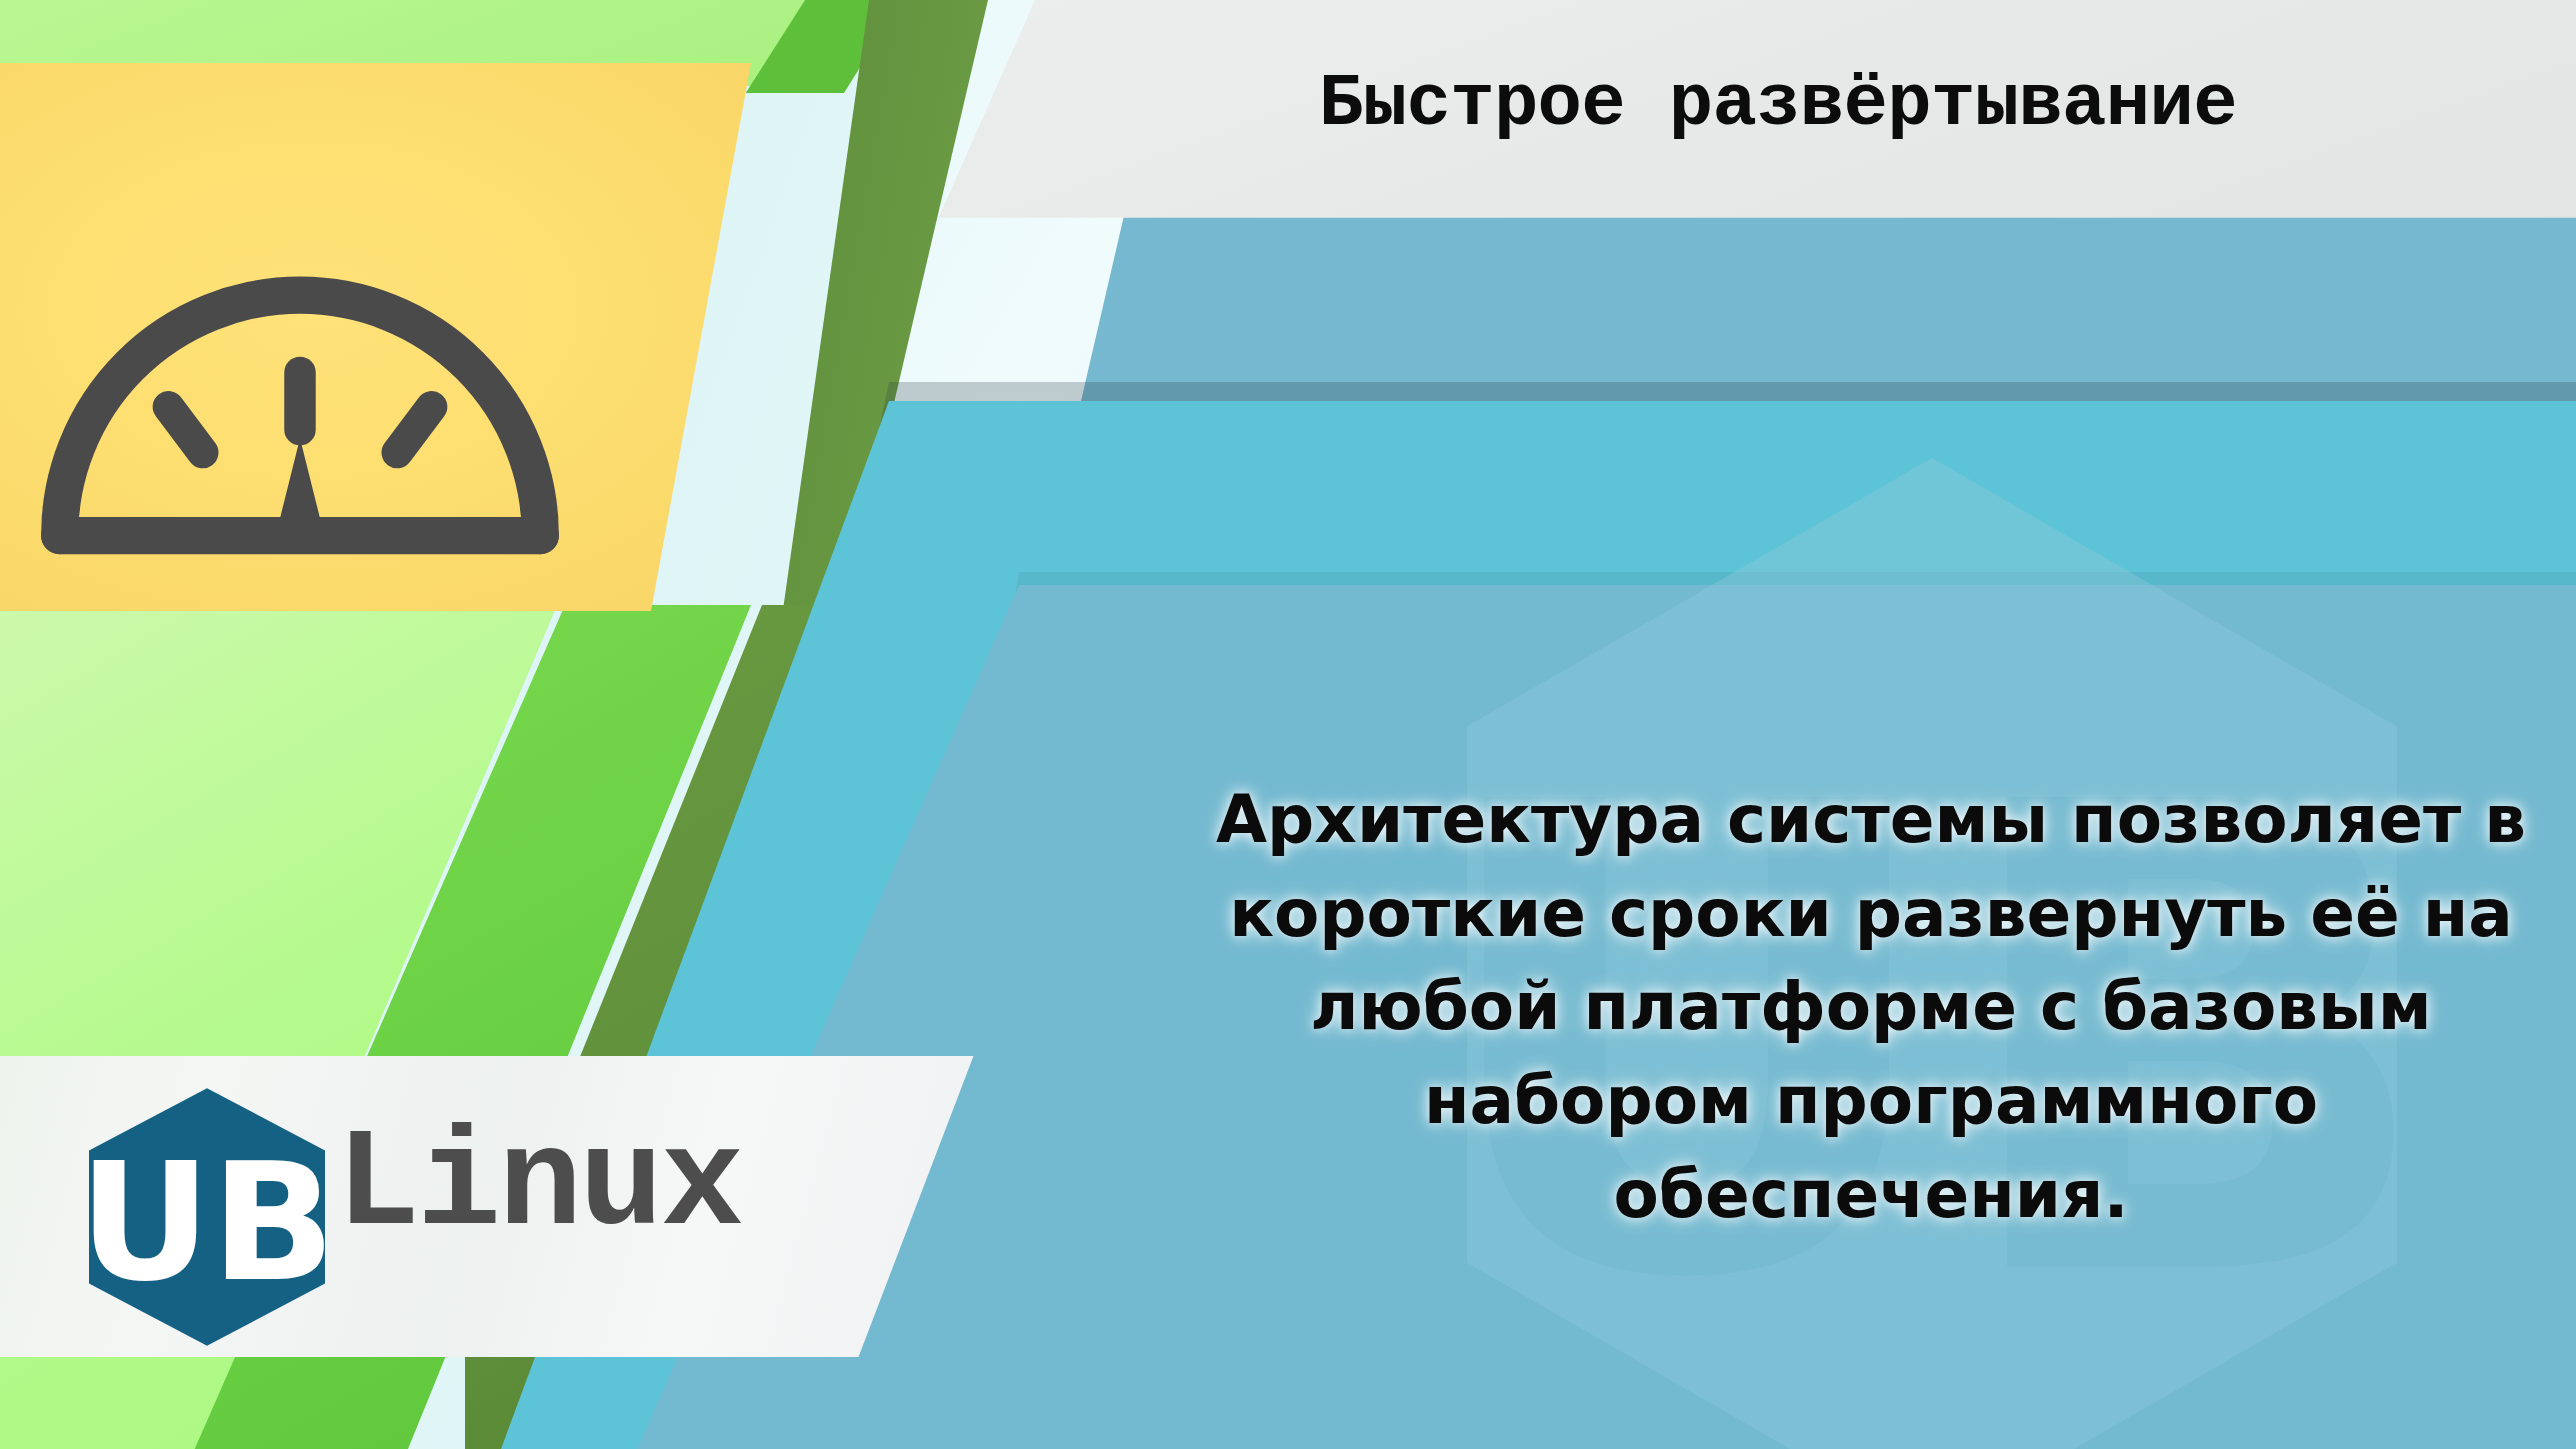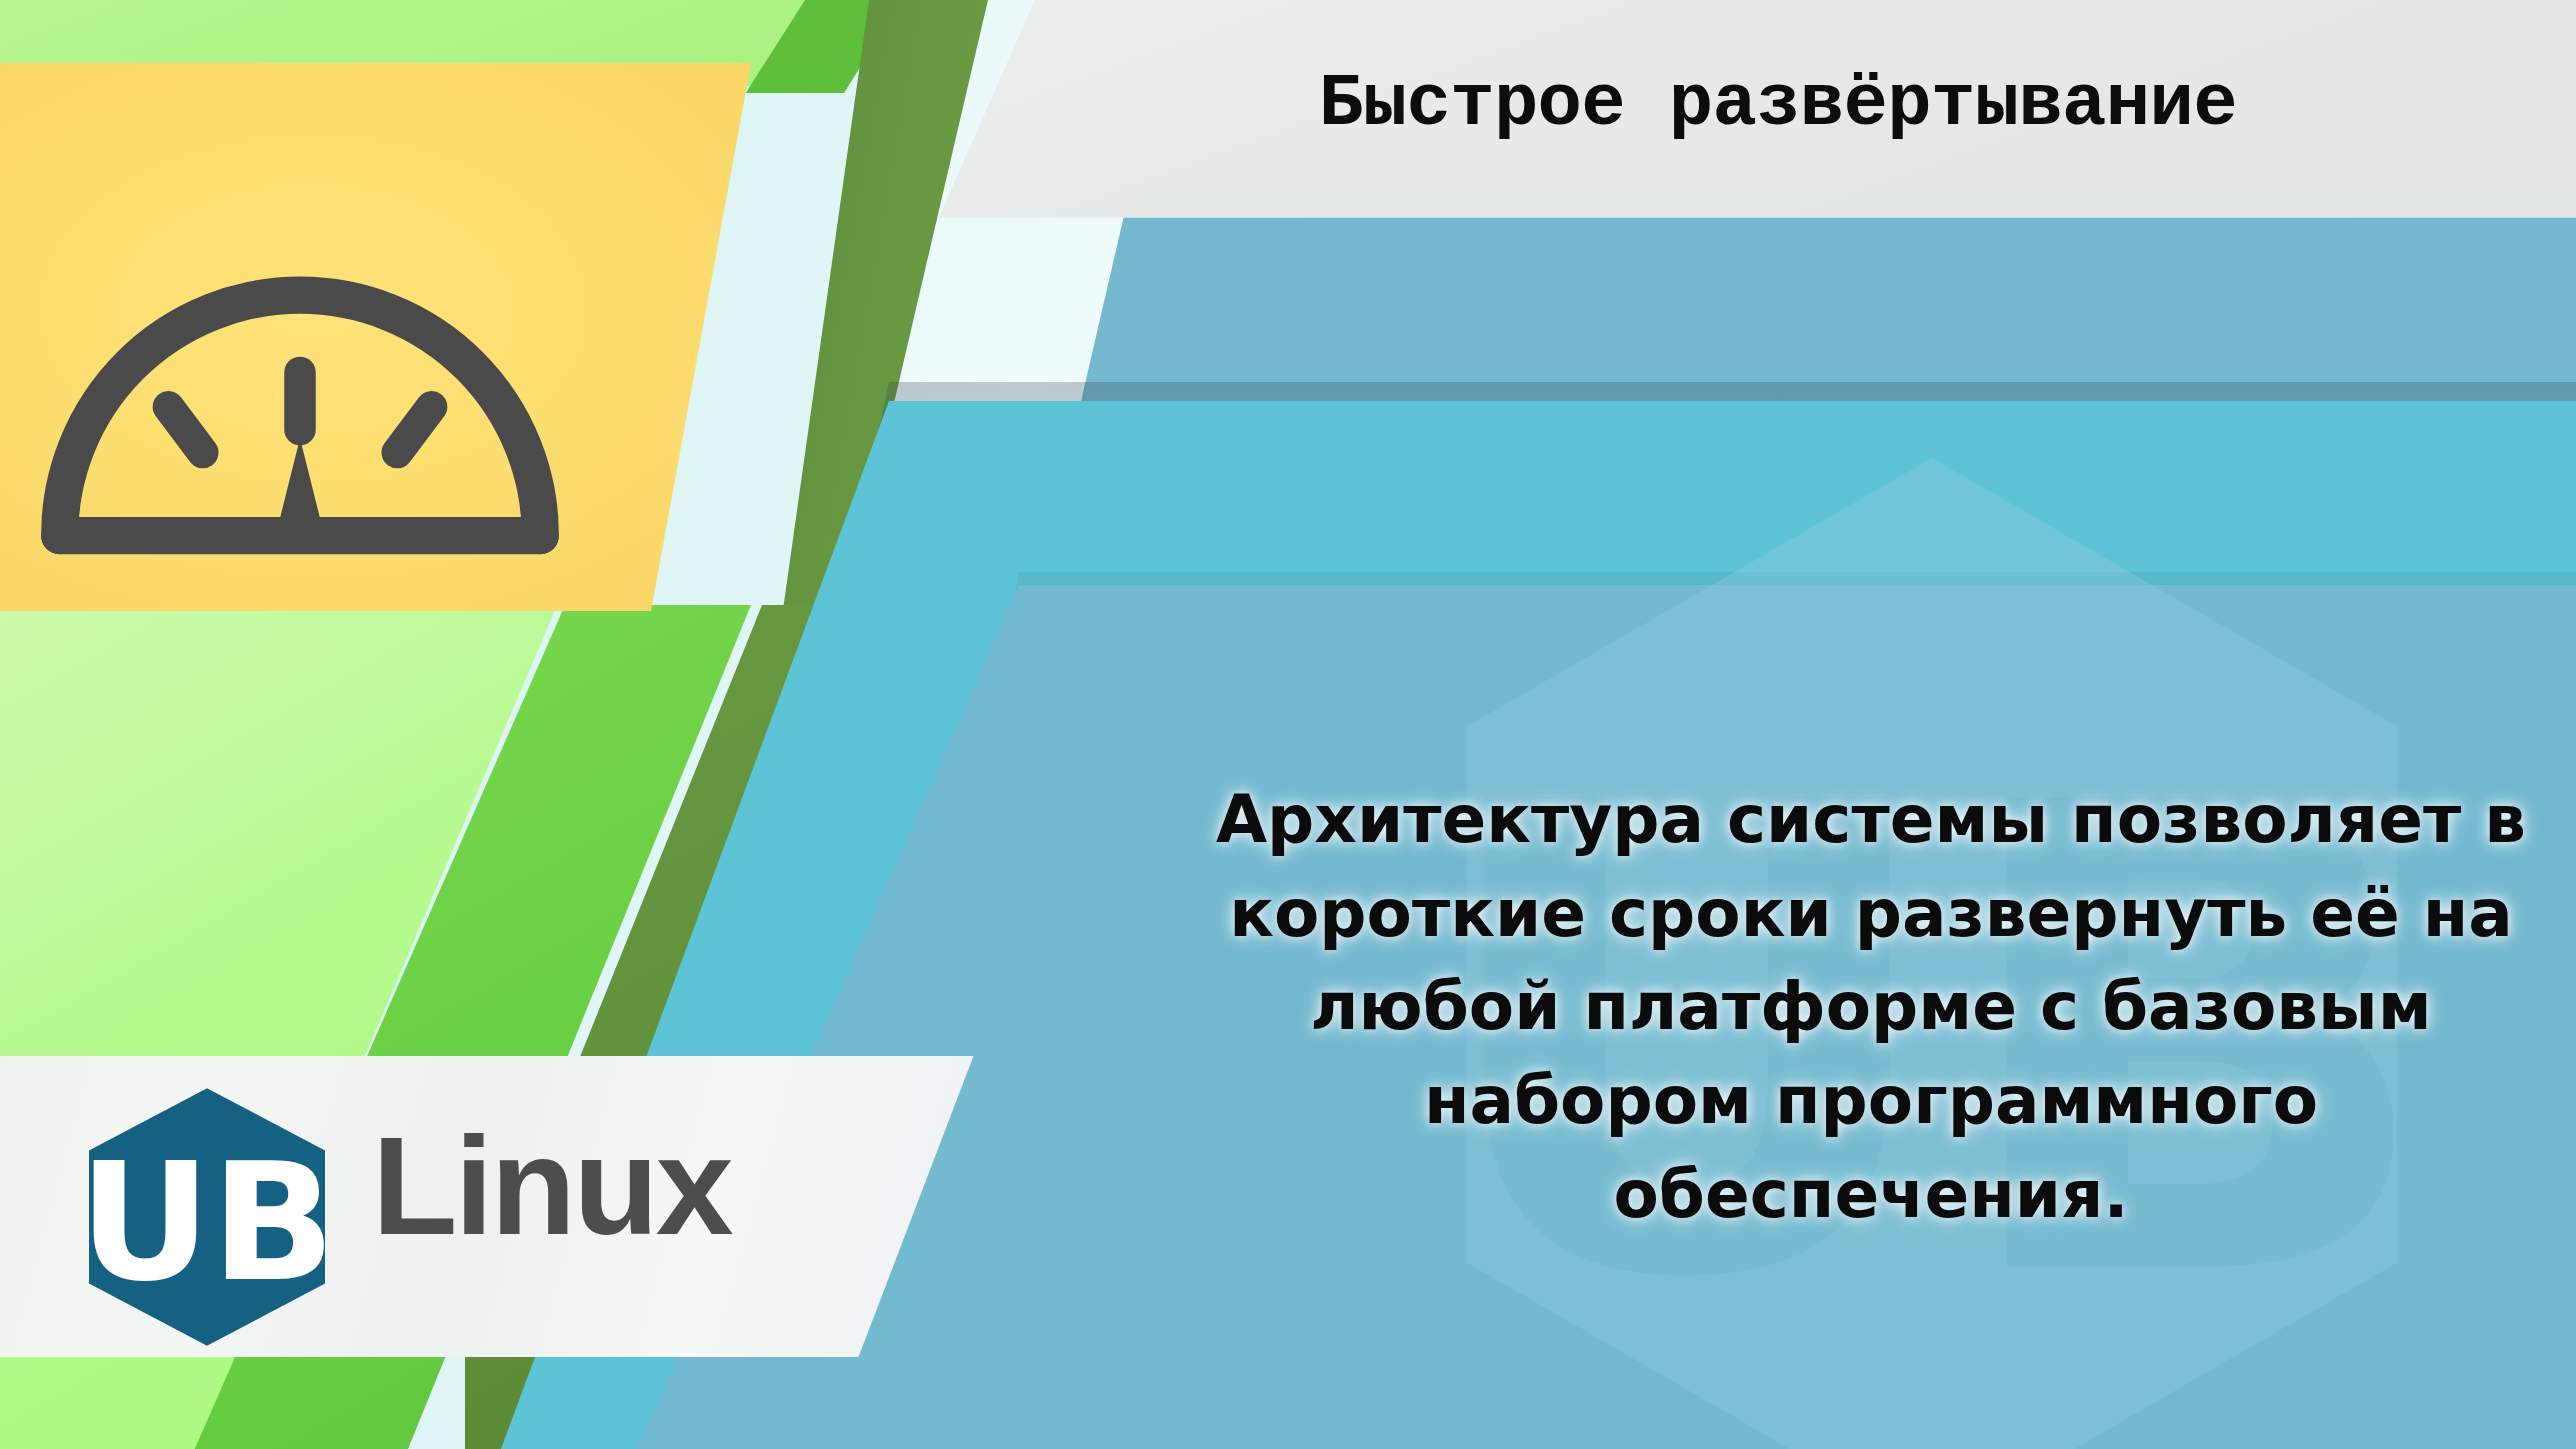--- a/index.html
+++ b/index.html
@@ -176,22 +176,21 @@
     width: 236px; height: 258px;
   }
   #logo-wordmark {
     position: absolute;
     left: 336px; top: 1116px;
     font-size: 140px;
     font-weight: 700;
     color: #4d4d4d;
     letter-spacing: -2.9px;
     line-height: 1;
-    font-family: Liberation Sans, sans-serif;
-    margin-left: 36px;
+    font-family: Liberation Mono, monospace;
   }
 </style>
 </head>
 <body>
 
 <div id="slide">
 
   <div class="layer" id="bg-pale-cyan"></div>
   <div class="layer" id="bg-right-blue"></div>
   <div class="layer" id="bg-green-light-top"></div>

